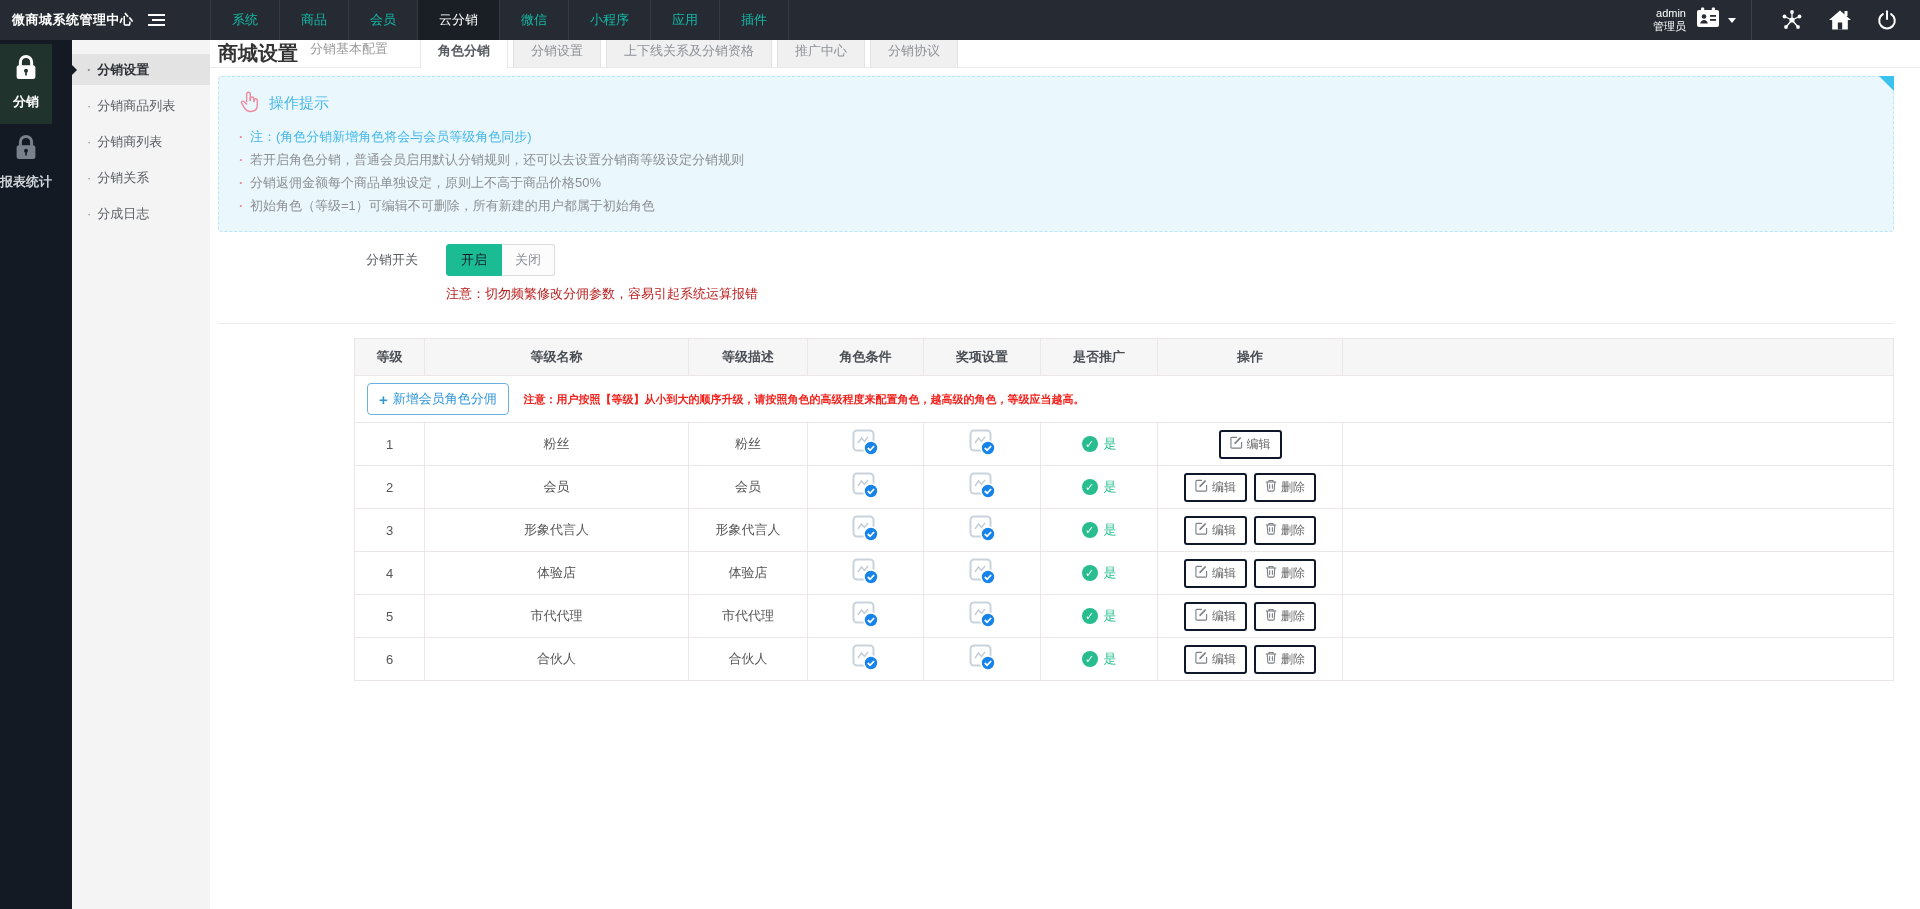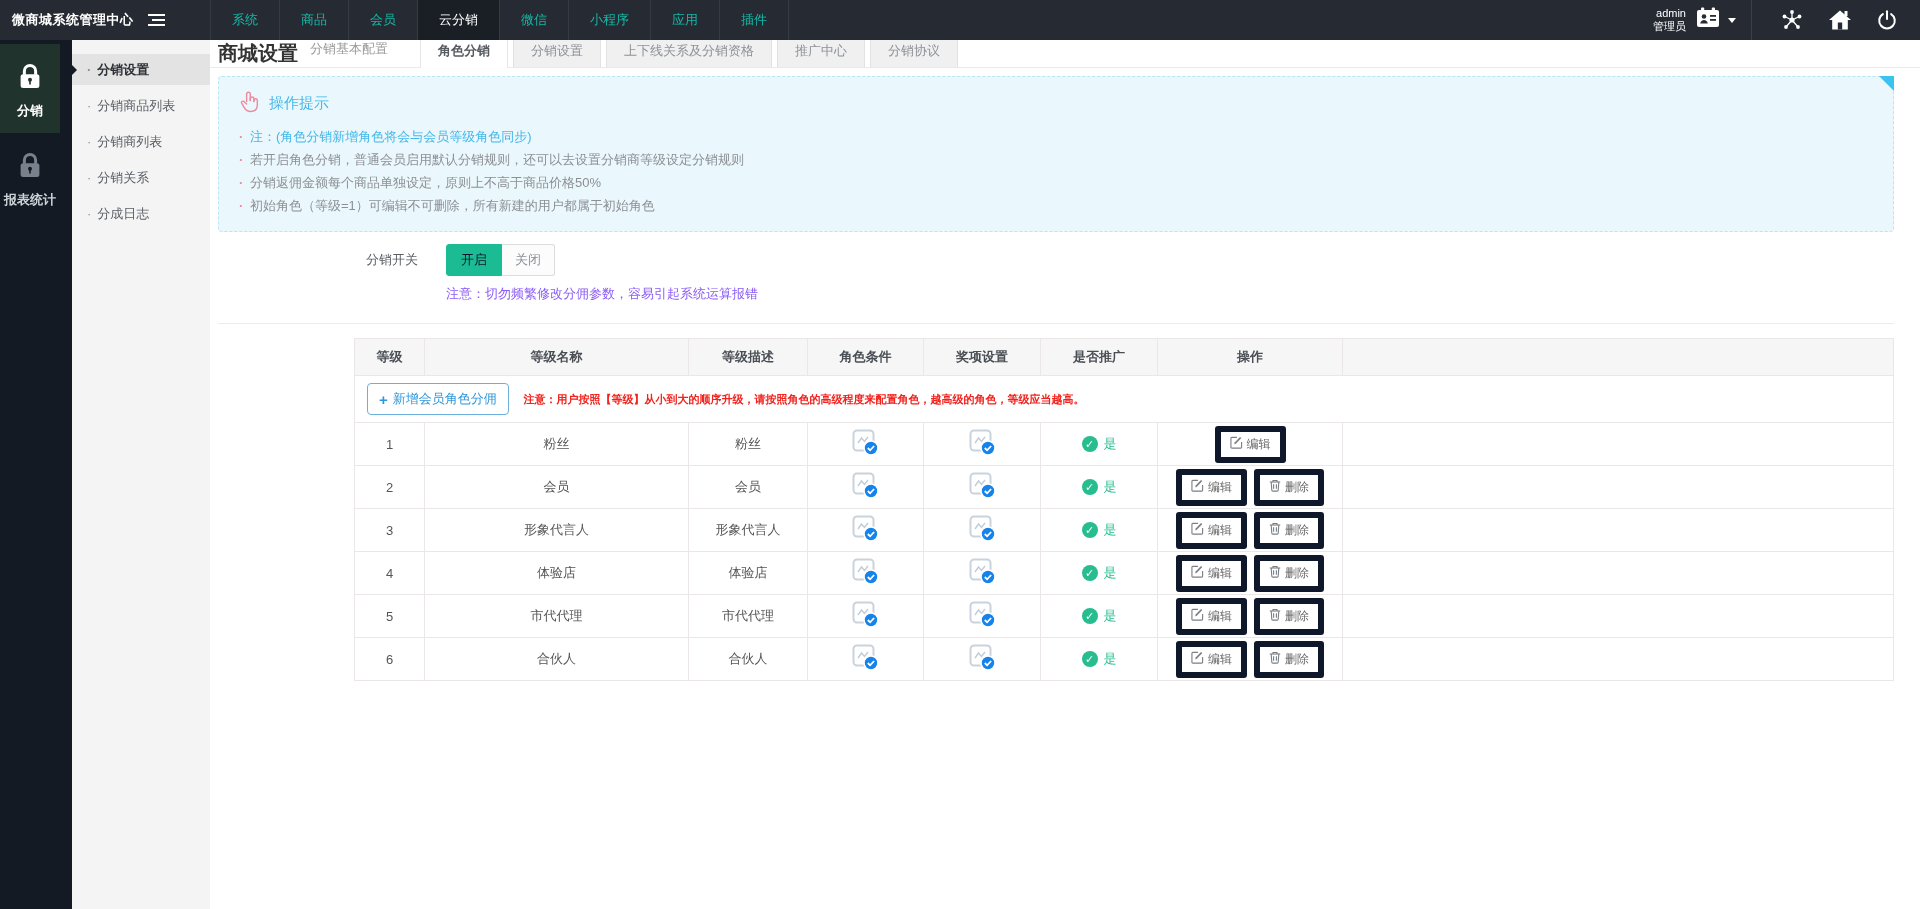--- a/index.html
+++ b/index.html
@@ -21,21 +21,21 @@
   .caret { width:0; height:0; border-left:4px solid transparent; border-right:4px solid transparent; border-top:5px solid #fff; margin-left:7px; }
   .nav-divider { width:1px; height:40px; background:#3a414a; margin:0 16px 0 15px; }
   .nav-ic { display:flex; align-items:center; margin:0 12px; cursor:pointer; }
   .nav-ic:last-child { margin-right:22px; }
 
   
   .app { display:flex; height:869px; }
 
   
   .module-bar { width:72px; min-width:72px; background:#141a23; padding-top:4px; }
-  .module-tile { width:60px; padding:17px 0 13px; display:flex; flex-direction:column; align-items:center; gap:7px; cursor:pointer; }
+  .module-tile { width:52px; padding:8px 0 13px; display:flex; flex-direction:column; align-items:center; gap:7px; cursor:pointer; }
   .module-tile .m-label { font-size:13px; font-weight:bold; color:#cfd4d9; }
   .module-tile.active { background:#20332c; }
   .module-tile.active .m-label { color:#fff; }
 
   
   .submenu { width:138px; min-width:138px; background:#f4f4f4; padding-top:14px; }
   .sub-item { position:relative; height:31px; line-height:31px; padding-left:15px; margin-bottom:5px; font-size:13px; color:#5a5f66; cursor:pointer; white-space:nowrap; }
   .sub-item .dot { color:#8a8f96; margin-right:6px; }
   .sub-item.active { background:#e3e3e3; color:#2f3338; font-weight:bold; }
   .sub-item.active::before { content:""; position:absolute; left:0; top:50%; margin-top:-5px; border-top:5px solid transparent; border-bottom:5px solid transparent; border-left:5px solid #141a23; }
@@ -58,38 +58,38 @@
   .tip-list li { position:relative; padding-left:13px; line-height:23px; font-size:13px; color:#8c9094; }
   .tip-list li::before { content:"·"; position:absolute; left:2px; color:#ef8b9e; font-weight:bold; }
   .tip-list li.active { color:#45b8e8; }
 
   
   .switch-row { display:flex; align-items:center; padding-left:8px; margin-top:12px; }
   .switch-label { width:200px; text-align:right; font-size:13px; color:#5a5f66; }
   .toggle { display:inline-flex; margin-left:28px; cursor:pointer; }
   .toggle .on { background:#1bbc93; border:1px solid #1bbc93; color:#0f172a; font-size:13px; padding:6px 14px; border-radius:3px 0 0 3px; }
   .toggle .off { background:#fcfcfc; border:1px solid #dcdcdc; border-left:none; color:#8a8f96; font-size:13px; padding:6px 13px; border-radius:0 3px 3px 0; }
-  .switch-note { margin:9px 0 0 236px; font-size:13px; color:#8b5cf6; }
+  .switch-note { margin:9px 0 0 236px; font-size:13px; color:#b91c1c; }
 
   .section-divider { margin:20px 26px 0 8px; border-top:1px solid #ececec; }
 
   
   .table-wrap { margin:14px 26px 0 96px;padding-left:48px; }
   table { width:100%; border-collapse:collapse; table-layout:fixed; }
   th, td { border:1px solid #ece7e7; }
   th { background:#f6f6f6; height:37px; font-size:13px; color:#4a4f55; font-weight:bold; text-align:center; }
   tbody td { height:43px; text-align:center; font-size:13px; color:#555; }
   .add-cell { padding:7px 0 7px 12px; text-align:left; height:auto; }
   .add-btn { display:inline-flex; align-items:center; gap:5px; background:#fff; border:1px solid #6cb1de; color:#2f97d8; font-size:13px; padding:6px 11px; border-radius:4px; cursor:pointer; vertical-align:middle; }
   .add-btn .plus { font-weight:bold; font-size:15px; line-height:13px; }
   .tbl-notice { color:#f2221d; font-weight:bold; font-size:11px; margin-left:11px; vertical-align:middle; }
   .edit-ic { display:inline-block; cursor:pointer; line-height:0; }
   .ok-ic { display:inline-block; width:16px; height:16px; line-height:16px; border-radius:50%; background:#27bd8f; color:#fff; font-size:11px; text-align:center; vertical-align:middle; }
   .ok-txt { color:#27bd8f; margin-left:6px; font-size:13px; vertical-align:middle; }
-  .mini-btn { display:inline-flex; gap:4px; border:6px solid #0f172a; background:#fff; color:#666; font-size:12px; padding:4px 9px; border-radius:3px; cursor:pointer; }
+  .mini-btn { display:inline-flex; gap:4px; border:2px solid #0f172a; background:#fff; color:#666; font-size:12px; padding:4px 9px; border-radius:3px; cursor:pointer; }
   .mini-btn + .mini-btn { margin-left:7px; }
 </style>
 </head>
 <body>
 
 <div class="navbar">
   <div class="brand">
     <span class="brand-title">微商城系统管理中心</span>
     <span class="burger">
       <svg width="18" height="14" viewBox="0 0 18 14">

